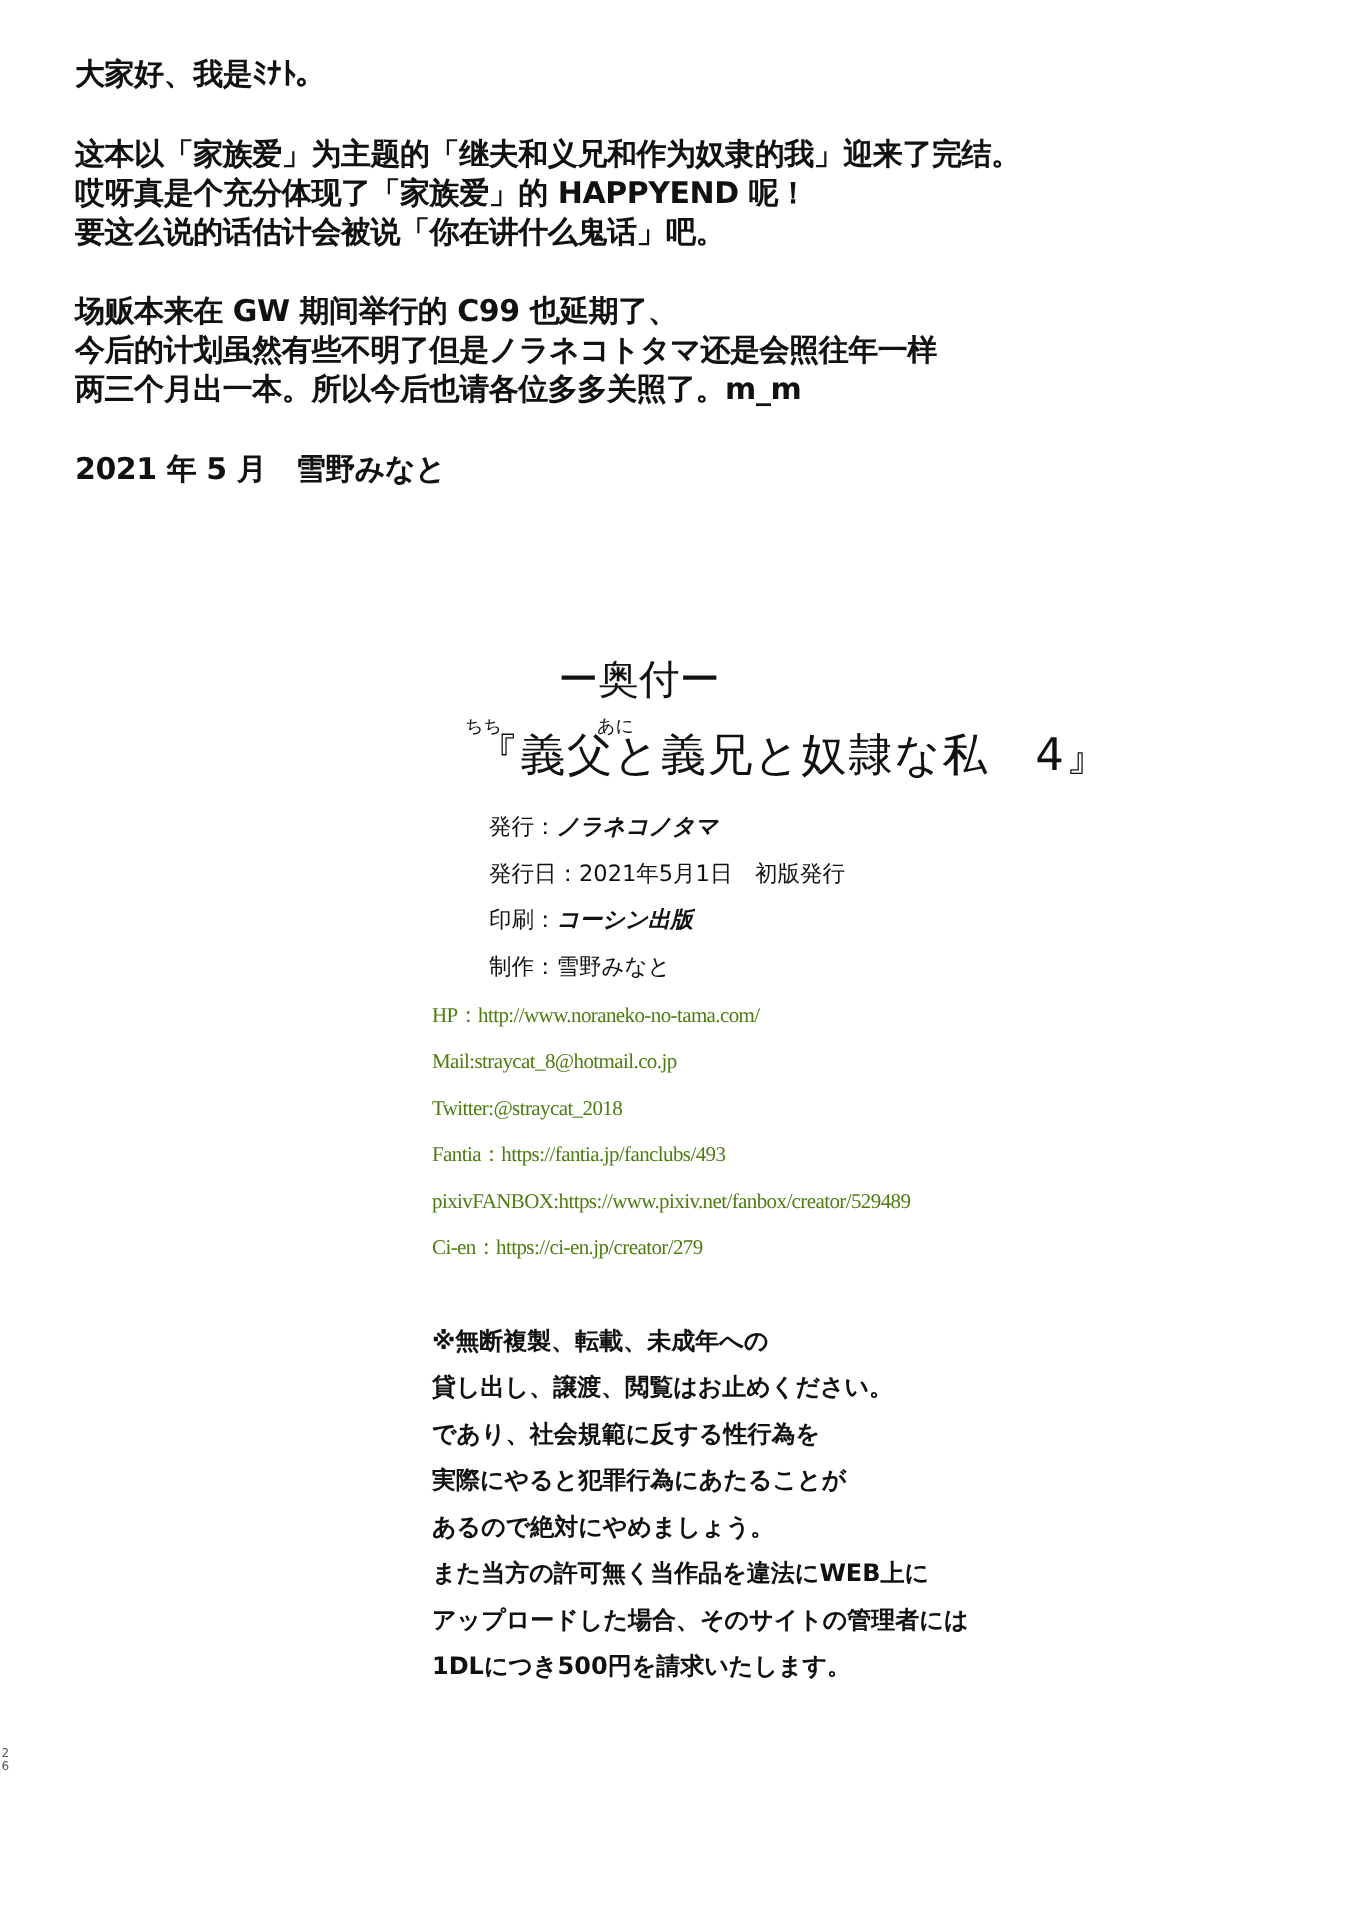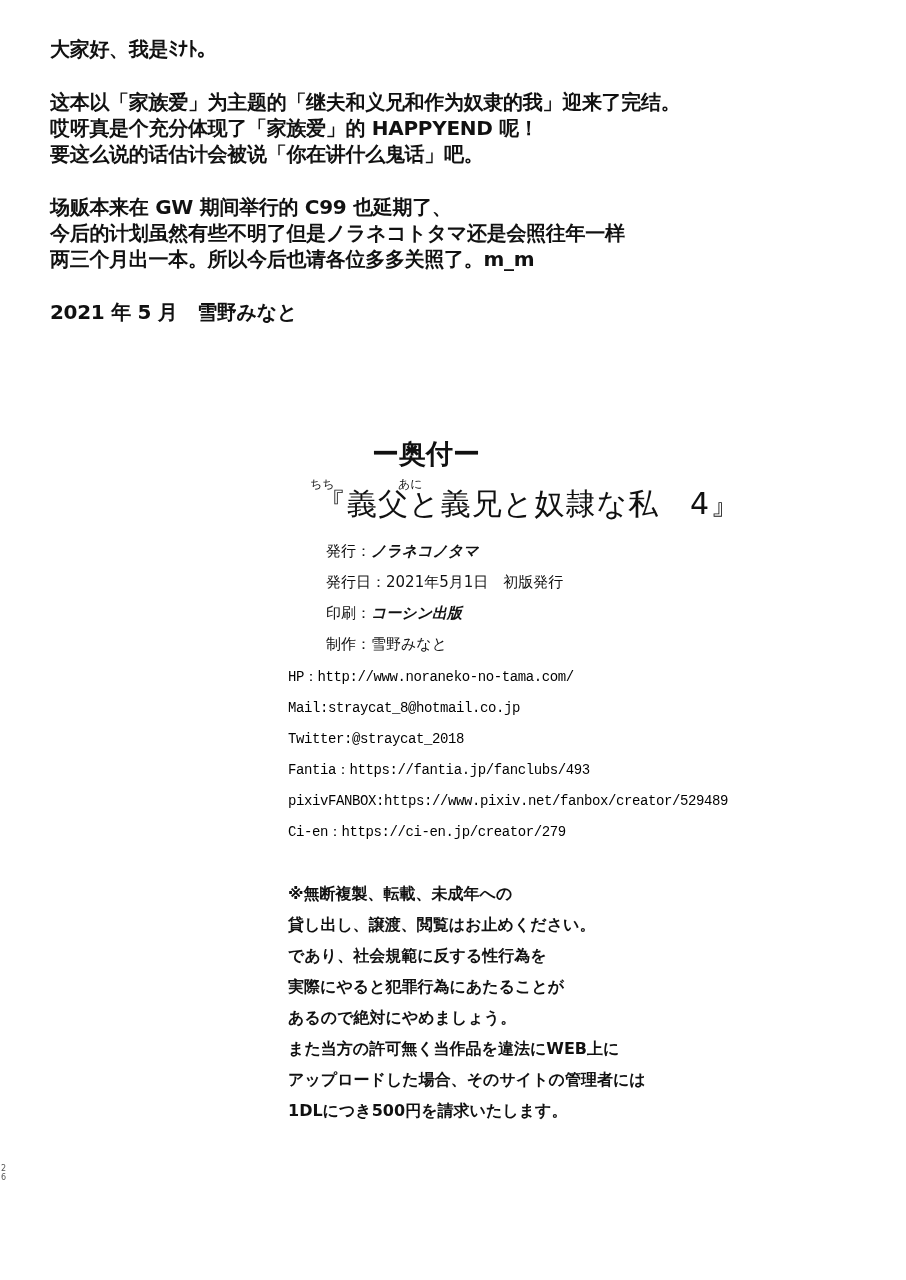--- a/index.html
+++ b/index.html
@@ -10,42 +10,42 @@
     }
     .afterword { position: absolute; left: 50px; top: 36px; }
     .aw-line {
       font-size: 20px; font-weight: bold; line-height: 26px; height: 26px;
       white-space: nowrap; letter-spacing: -0.3px;
     }
     .aw-gap { height: 27px; }
 
     .colophon-head {
       position: absolute; left: 372px; top: 438px;
-      font-size: 27px; line-height: 32px; white-space: nowrap; font-weight: bold;
+      font-size: 27px; line-height: 32px; white-space: nowrap;
     }
     .title-row {
       position: absolute; left: 268px; top: 476px; white-space: nowrap;
     }
     .title {
       font-size: 30px; line-height: 36px; margin-top: 10px; letter-spacing: 1px; margin-left: 48px;
     }
     .ruby1 { position: absolute; left: 42px; top: 0; font-size: 12px; }
     .ruby2 { position: absolute; left: 130px; top: 0; font-size: 12px; }
 
     .info { position: absolute; left: 326px; top: 536px; }
     .info-line {
       font-size: 15px; line-height: 31px; height: 31px; white-space: nowrap;
     }
     .info-line .val.bold { font-weight: bold; font-style: italic; }
 
     .links { position: absolute; left: 288px; top: 662px; }
     .link-line {
-      font-family: Liberation Mono, monospace;
+      font-family: Liberation Serif, serif;
       font-size: 14px; line-height: 31px; height: 31px; white-space: nowrap;
-      letter-spacing: -0.4px; color: #000000;
+      letter-spacing: -0.4px; color: #4d7c0f;
     }
 
     .notice { position: absolute; left: 288px; top: 878px; }
     .notice-line {
       font-size: 16px; font-weight: bold; line-height: 31px; height: 31px;
       white-space: nowrap;
     }
 
     .page-num {
       position: absolute; left: 1px; top: 1164px;

